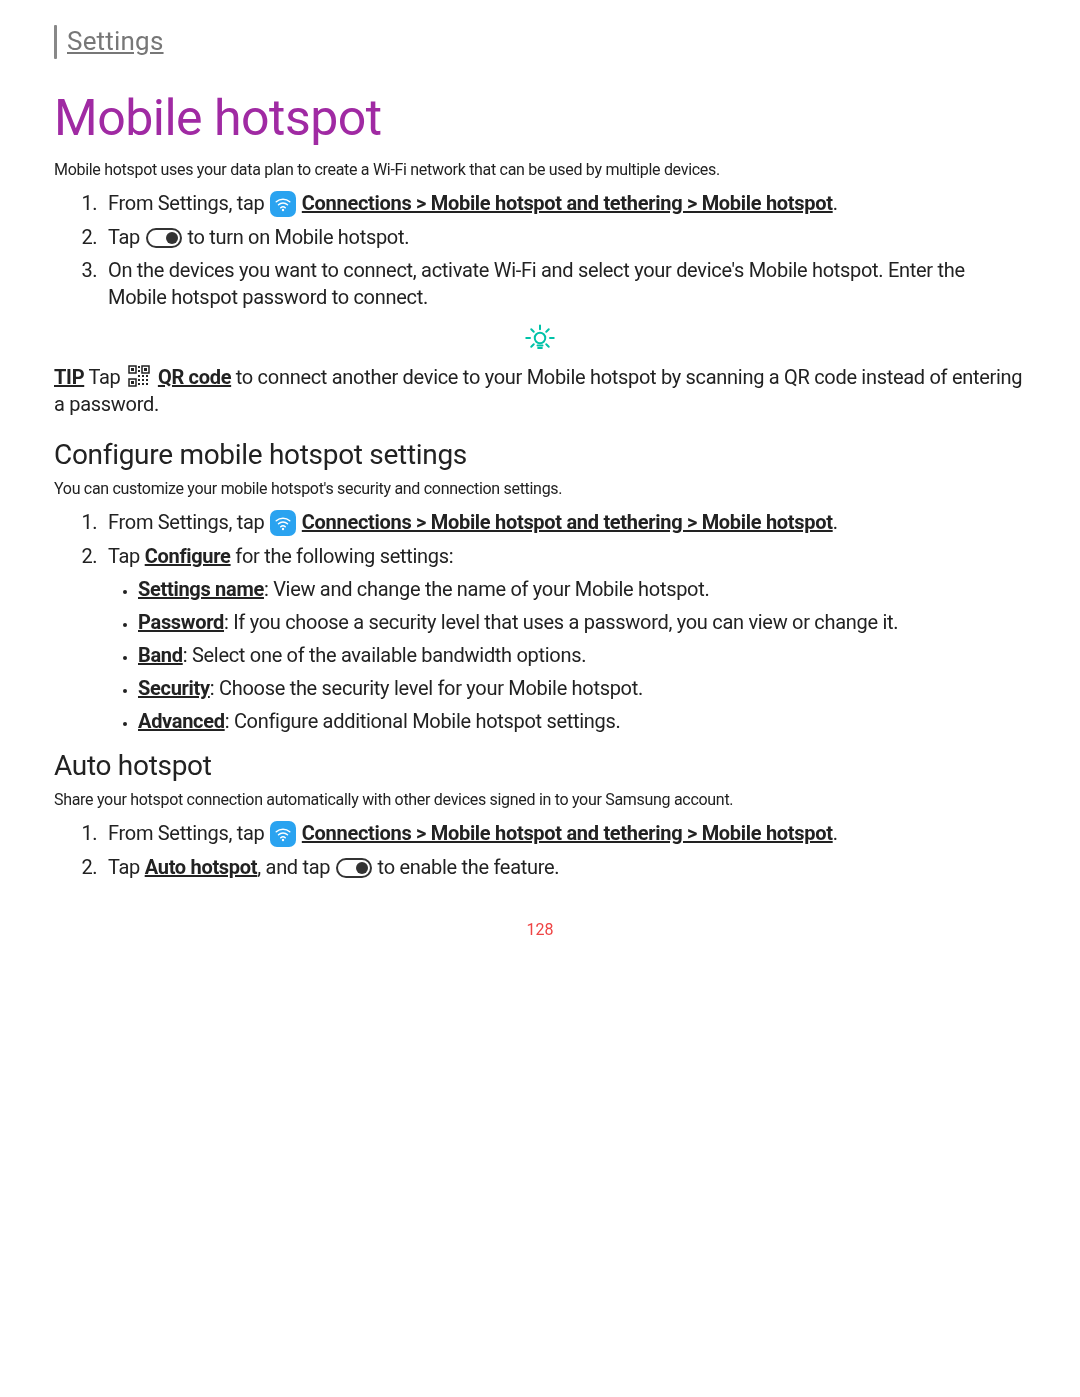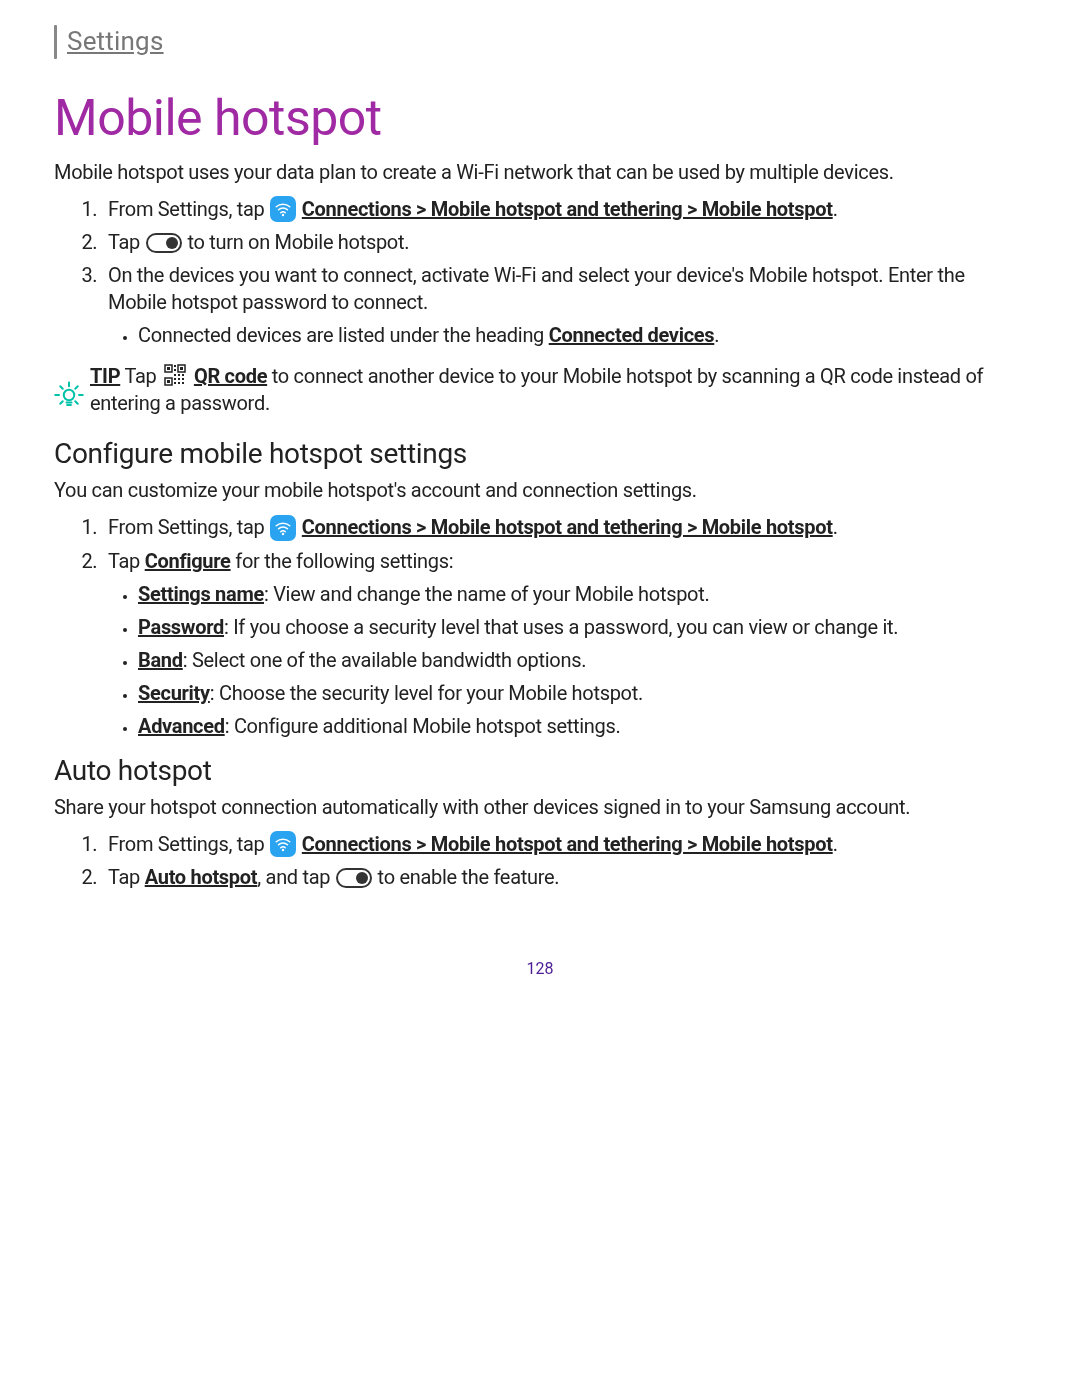--- a/index.html
+++ b/index.html
@@ -35,21 +35,21 @@
   h1.page-title {
     color: #a02aa3;
     font-size: 50px;
     font-weight: 400;
     margin: 18px 0 6px 0;
     letter-spacing: -0.5px;
   }
   p.intro, p.desc {
     color: #222;
     margin: 4px 0 10px 0;
-    font-size: 20px;
+    font-size: 16px;
     letter-spacing: -0.3px;
   }
   ol {
     margin: 8px 0 10px 0;
     padding-left: 48px;
   }
   ol > li {
     margin: 6px 0;
     padding-left: 6px;
     letter-spacing: -0.3px;
@@ -98,22 +98,23 @@
     width: 12px;
     height: 12px;
     background: #333;
     border-radius: 50%;
     position: absolute;
     top: 2px;
     right: 2px;
   }
   .tip-block {
     display: flex;
-    align-items: flex-end;
+    align-items: center;
     margin: 10px 0 18px 0;
+    flex-direction: column;
   }
   .tip-icon {
     flex: 0 0 36px;
     padding-top: 2px;
   }
   .tip-icon svg { width: 30px; height: 30px; }
   .tip-text { flex: 1; letter-spacing: -0.3px; }
   .qr-icon {
     width: 24px;
     height: 24px;
@@ -126,22 +127,22 @@
   h2.section {
     font-size: 28px;
     font-weight: 400;
     color: #222;
     margin: 12px 0 4px 0;
     letter-spacing: -0.3px;
   }
   .page-num {
     text-align: center;
     font-size: 16px;
-    color: #4c1d95;
-    margin-top: 67px;
+    color: #ef4444;
+    margin-top: 38px;
   }
 </style>
 </head>
 <body>
 
 <div class="breadcrumb-wrap">
   <div class="breadcrumb-bar"></div>
   <div class="breadcrumb">Settings</div>
 </div>
 
@@ -164,25 +165,20 @@
     </span>
     <span class="bold">Connections &gt; Mobile hotspot and tethering &gt; Mobile hotspot</span><span>.</span>
   </li>
   <li>
     <span>Tap </span>
     <span class="inline-icon toggle-pill"><span class="knob"></span></span>
     <span> to turn on Mobile hotspot.</span>
   </li>
   <li>
     <span>On the devices you want to connect, activate Wi-Fi and select your device's Mobile hotspot. Enter the Mobile hotspot password to connect.</span>
-    <ul class="sub">
-      <li>
-        <span>Connected devices are listed under the heading </span><span class="bold">Connected devices</span><span>.</span>
-      </li>
-    </ul>
   </li>
 </ol>
 
 <div class="tip-block">
   <div class="tip-icon">
     <svg viewBox="0 0 24 24">
         <g fill="none" stroke="#00c2a8" stroke-width="1.6" stroke-linecap="round">
           <circle cx="12" cy="12" r="4.2"></circle>
           <path d="M10 18h4M10.5 20h3"></path>
           <path d="M12 2v3M12 2v3M4 12H1M23 12h-3M5 5l2 2M19 5l-2 2M5 19l2-2M19 19l-2-2"></path>
@@ -211,21 +207,21 @@
             <rect x="15" y="19" width="2" height="2"></rect>
             <rect x="19" y="19" width="2" height="2"></rect>
           </g>
         </svg>
     </span>
     <span class="bold">QR code</span><span> to connect another device to your Mobile hotspot by scanning a QR code instead of entering a password.</span>
   </div>
 </div>
 
 <h2 class="section">Configure mobile hotspot settings</h2>
-<p class="desc">You can customize your mobile hotspot's account and connection settings.</p>
+<p class="desc">You can customize your mobile hotspot's security and connection settings.</p>
 
 <ol>
   <li>
     <span>From Settings, tap </span>
     <span class="inline-icon wifi-badge">
       <svg viewBox="0 0 24 24">
           <g fill="none" stroke="#fff" stroke-width="2" stroke-linecap="round">
             <path d="M3 9 A14 14 0 0 1 21 9"></path>
             <path d="M6 13 A9 9 0 0 1 18 13"></path>
             <path d="M9 17 A4.5 4.5 0 0 1 15 17"></path>

